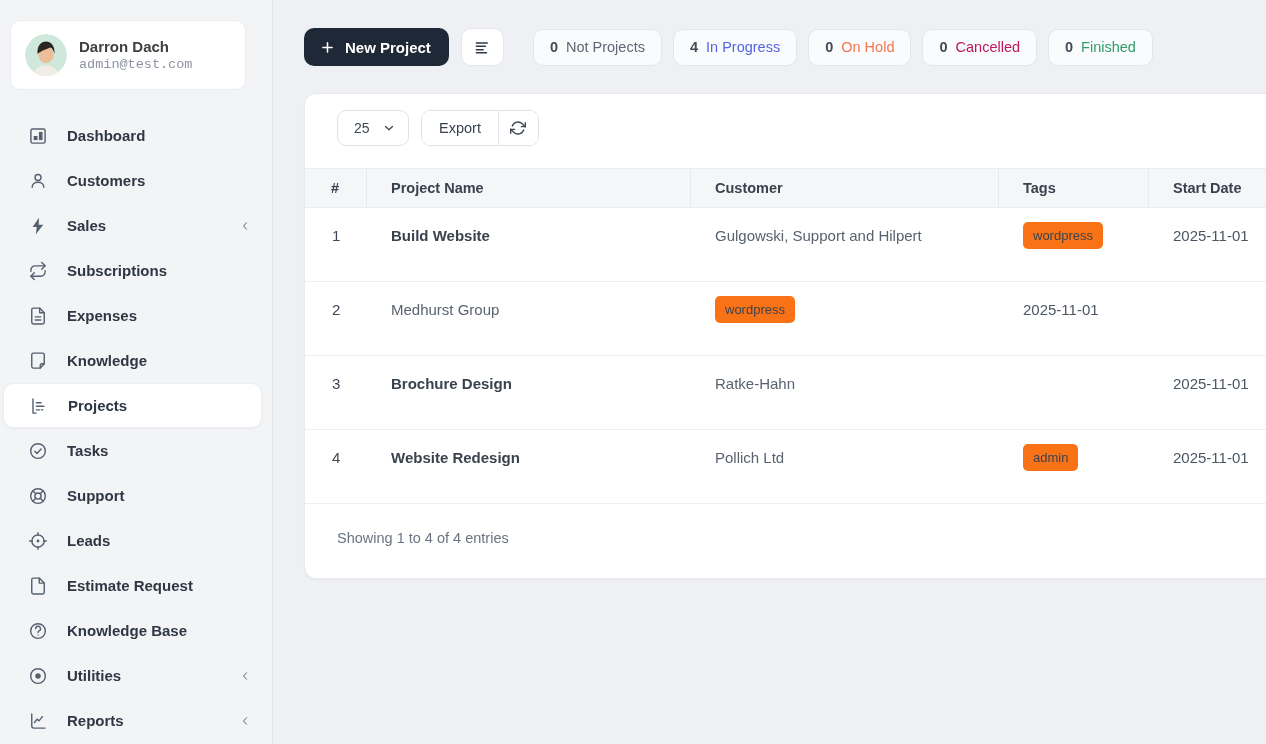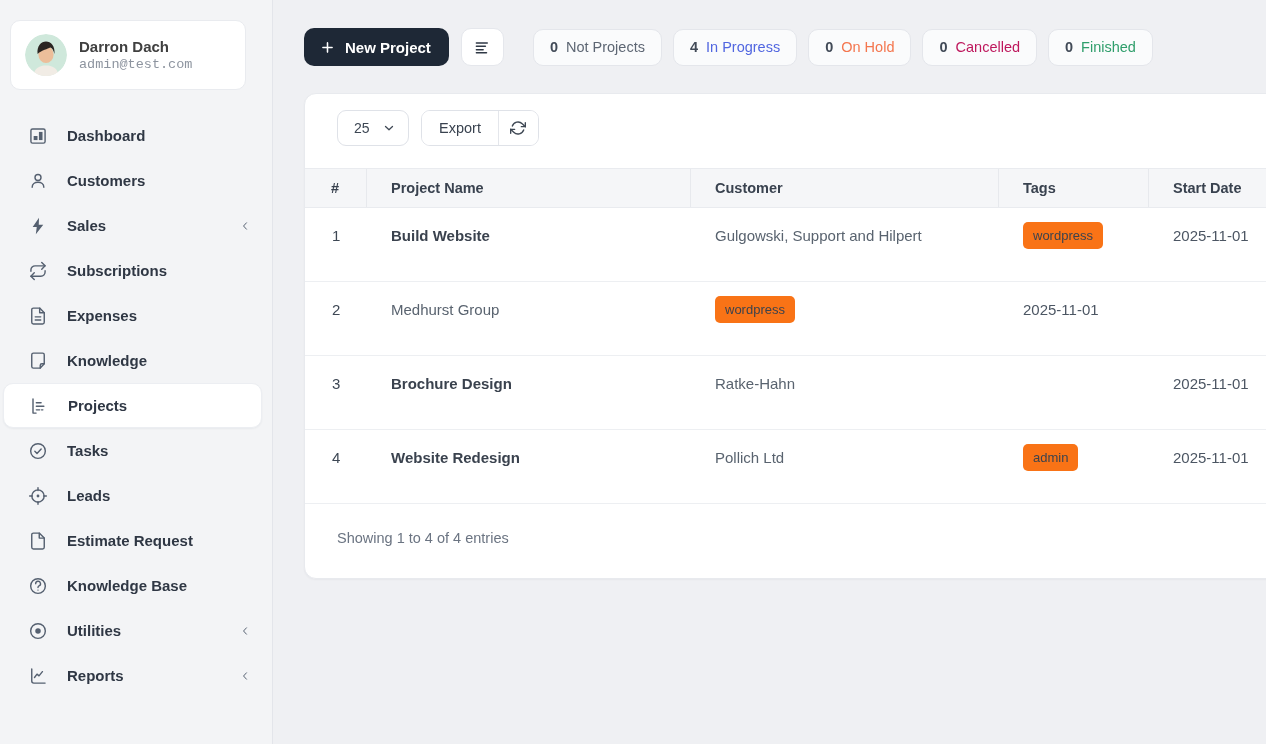--- a/index.html
+++ b/index.html
@@ -244,20 +244,31 @@
     </div>
 
     <div class="nav-item">
       <svg class="icon" width="20" height="20" viewBox="0 0 24 24">
           <circle cx="12" cy="12" r="8.8"></circle>
           <polyline points="8.2 12.4 10.8 15 15.8 9.6"></polyline>
         </svg>
       <span class="label">Tasks</span>
     </div>
 
+    <div class="nav-item">
+      <svg class="icon" width="20" height="20" viewBox="0 0 24 24">
+          <circle cx="12" cy="12" r="8.8"></circle>
+          <circle cx="12" cy="12" r="3.7"></circle>
+          <line x1="5.9" y1="5.9" x2="9.4" y2="9.4"></line>
+          <line x1="18.1" y1="5.9" x2="14.6" y2="9.4"></line>
+          <line x1="5.9" y1="18.1" x2="9.4" y2="14.6"></line>
+          <line x1="18.1" y1="18.1" x2="14.6" y2="14.6"></line>
+        </svg>
+      <span class="label">Support</span>
+    </div>
 
     <div class="nav-item">
       <svg class="icon" width="20" height="20" viewBox="0 0 24 24">
           <circle cx="12" cy="12" r="7.4"></circle>
           <line x1="12" y1="2" x2="12" y2="5.3"></line>
           <line x1="12" y1="18.7" x2="12" y2="22"></line>
           <line x1="2" y1="12" x2="5.3" y2="12"></line>
           <line x1="18.7" y1="12" x2="22" y2="12"></line>
           <circle class="f" cx="12" cy="12" r="1.7"></circle>
         </svg>

